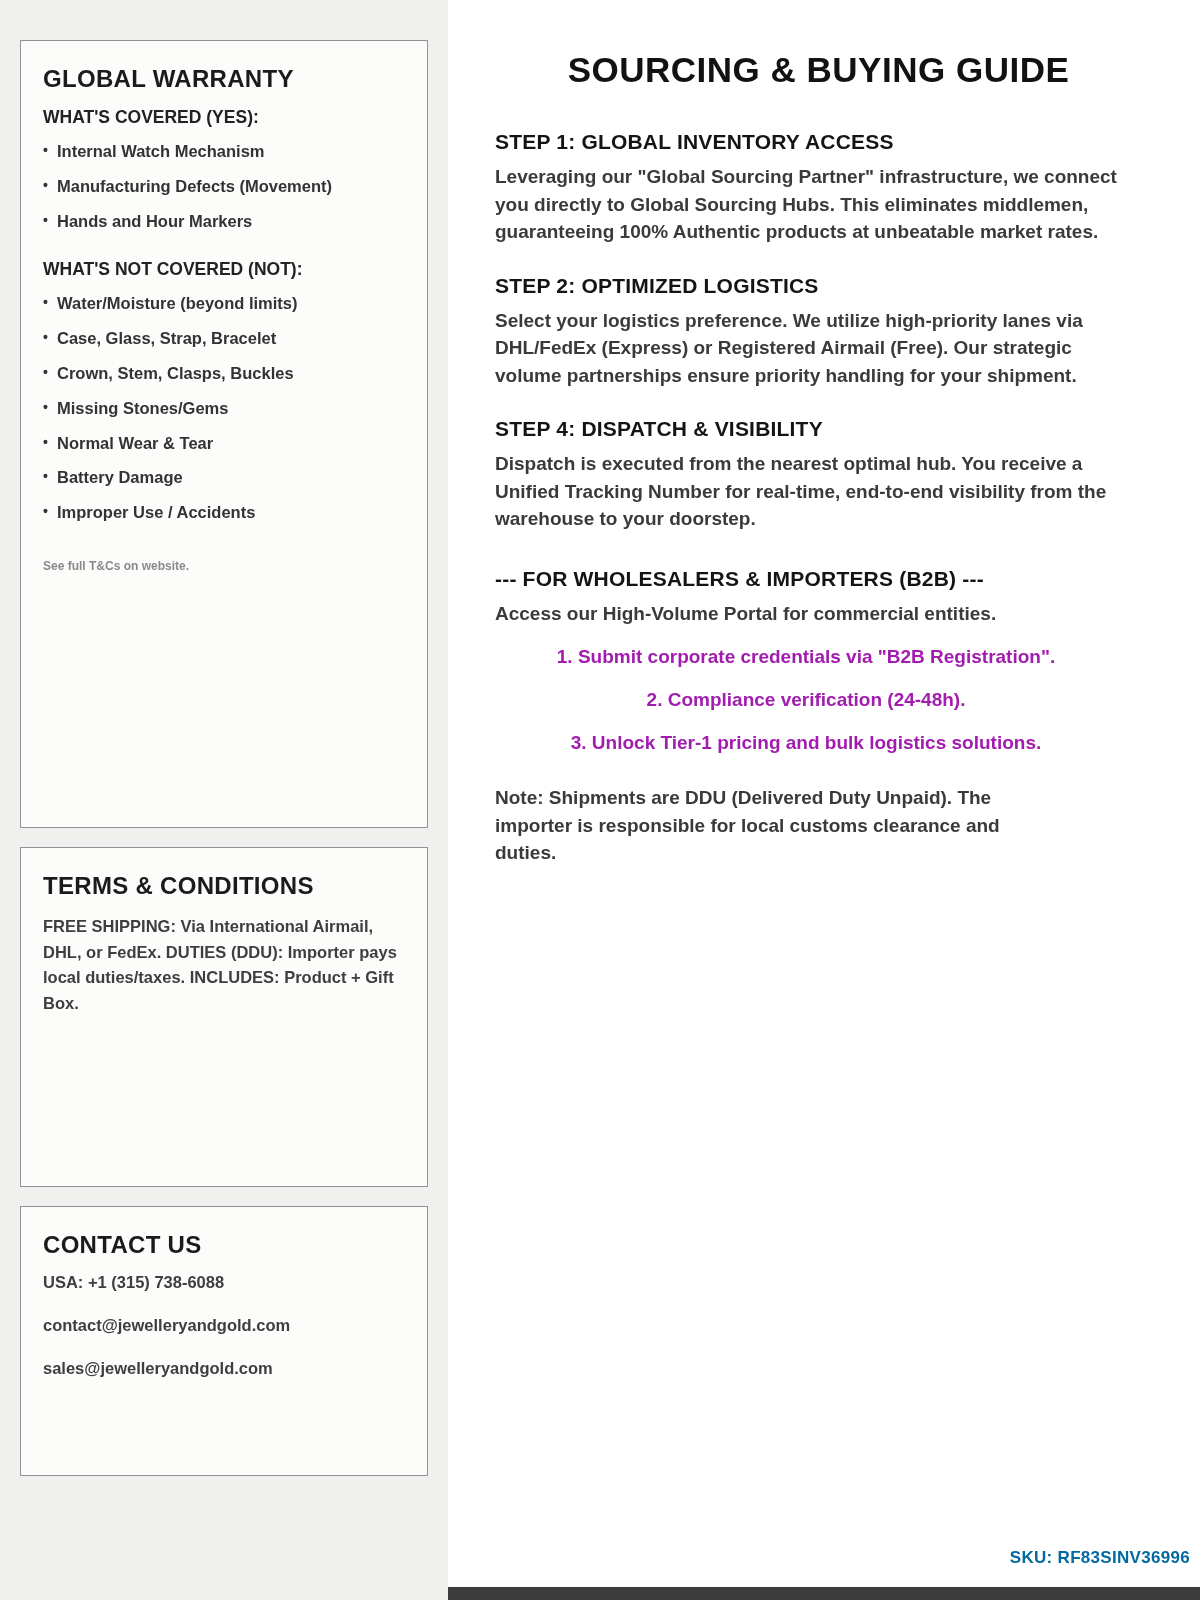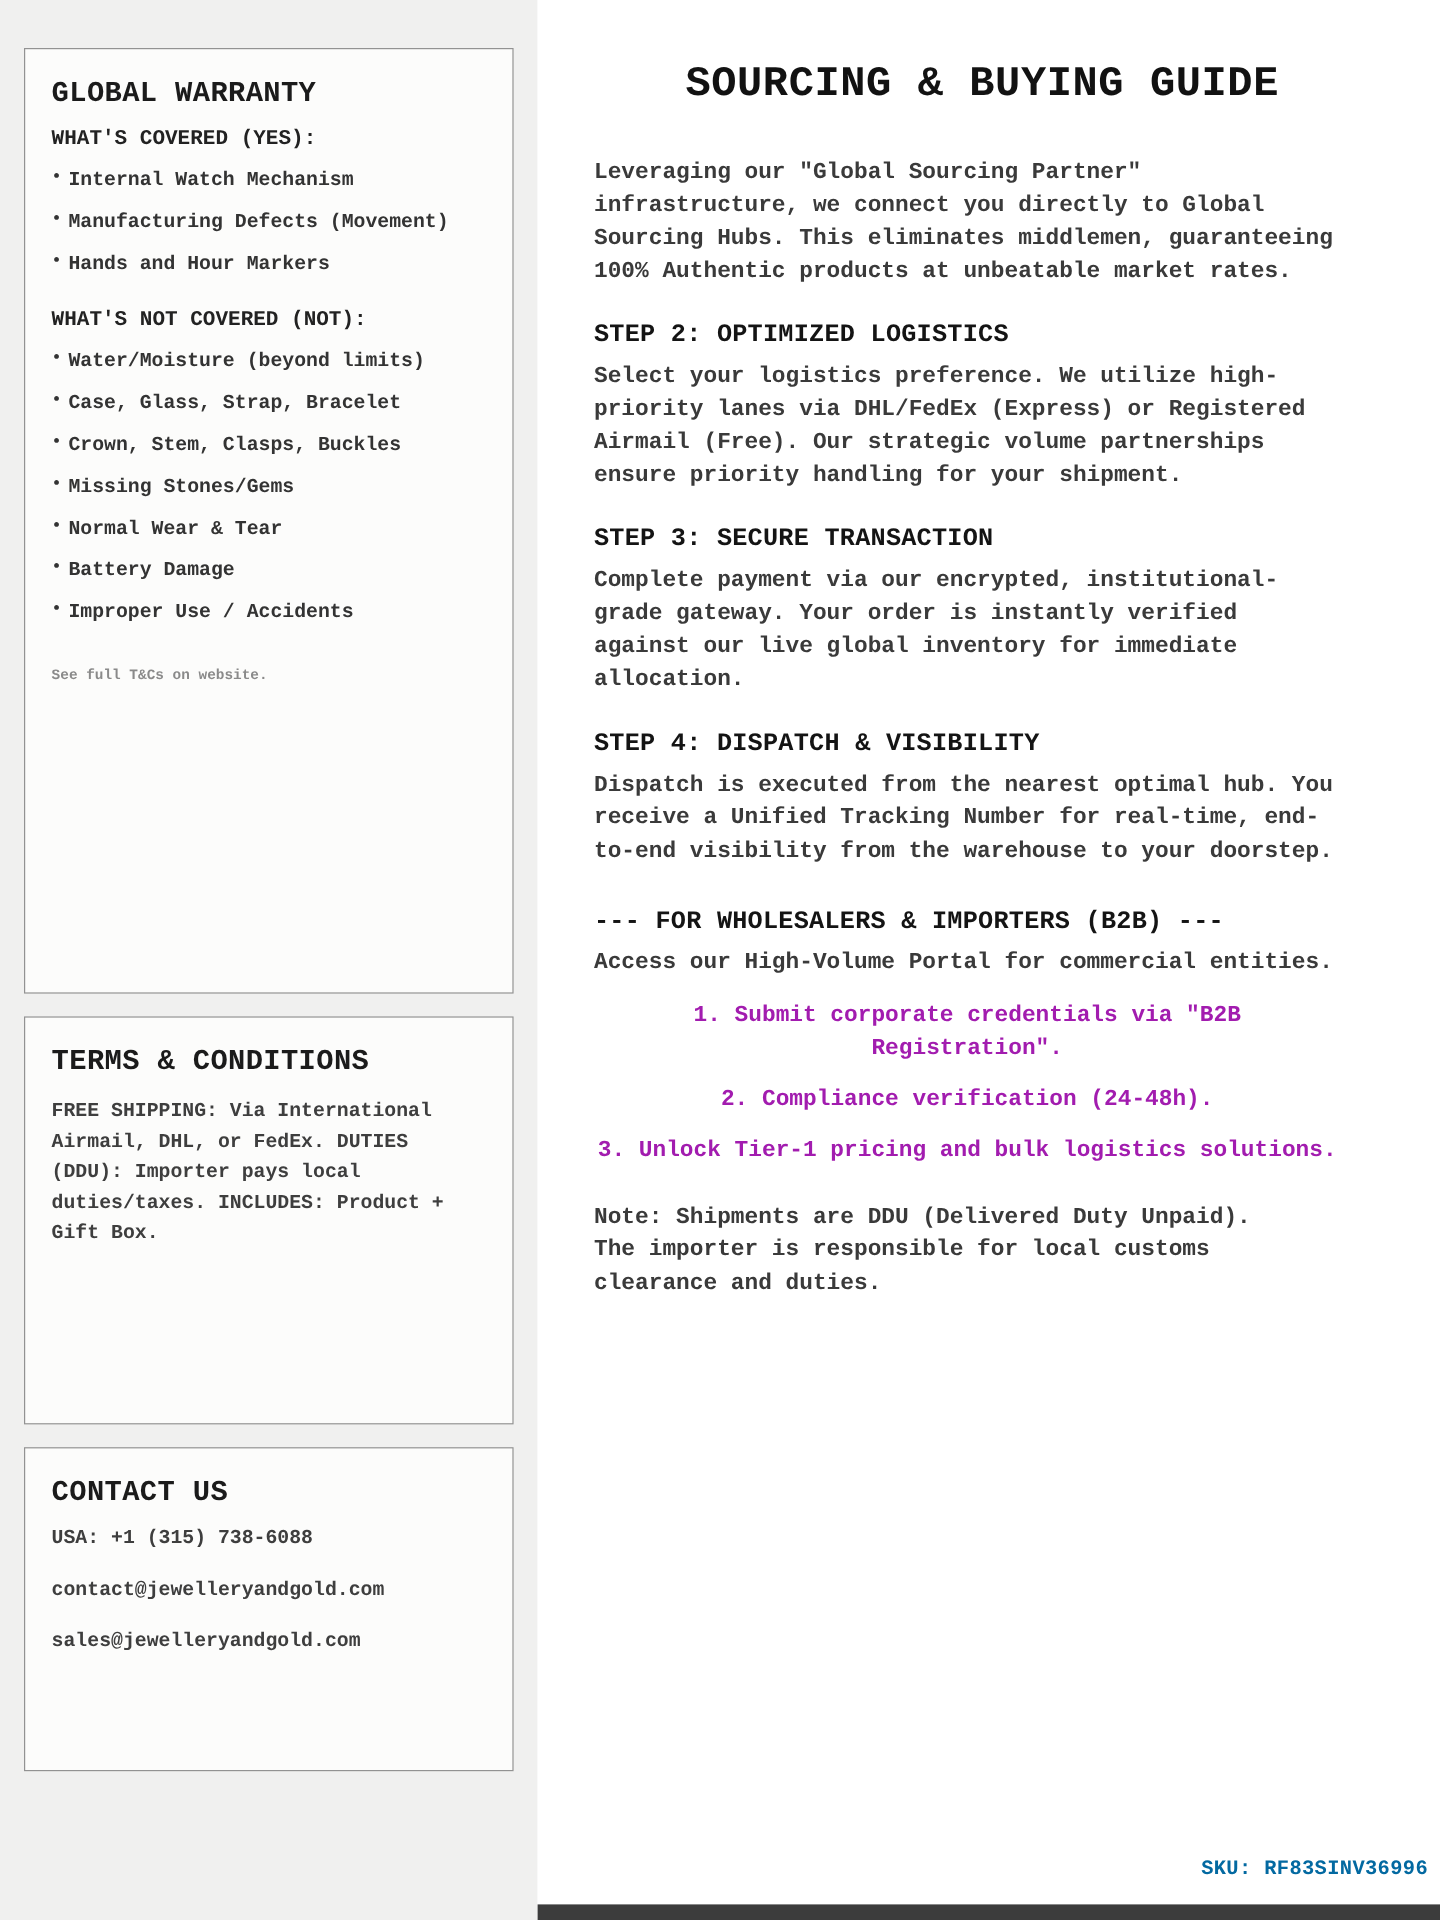--- a/index.html
+++ b/index.html
@@ -1,15 +1,15 @@
 <!DOCTYPE html>
 <html><head>
 <meta charset="utf-8">
 <style>
-  * { box-sizing: border-box; font-family: Liberation Mono, monospace; }
+  * { box-sizing: border-box; }
   html, body { margin: 0; padding: 0; }
   body {
     width: 1200px; height: 1600px;
     font-family: "Liberation Sans", sans-serif;
     background: #ffffff;
     color: #333;
     overflow: hidden;
   }
   .page { display: flex; width: 1200px; height: 1600px; position: relative; }
 
@@ -166,32 +166,29 @@
       <p class="contact-line">sales@jewelleryandgold.com</p>
     </section>
 
   </aside>
 
   <main class="main">
 
     <h1 class="main-title">SOURCING &amp; BUYING GUIDE</h1>
 
     <section class="step">
+      <h2 class="step-heading">STEP 1: GLOBAL INVENTORY ACCESS</h2>
       <p class="step-body">Leveraging our "Global Sourcing Partner" infrastructure, we connect you directly to Global Sourcing Hubs. This eliminates middlemen, guaranteeing 100% Authentic products at unbeatable market rates.</p>
     </section>
 
     <section class="step">
       <h2 class="step-heading">STEP 2: OPTIMIZED LOGISTICS</h2>
       <p class="step-body">Select your logistics preference. We utilize high-priority lanes via DHL/FedEx (Express) or Registered Airmail (Free). Our strategic volume partnerships ensure priority handling for your shipment.</p>
     </section>
 
-    <section class="step">
-      <h2 class="step-heading">STEP 3: SECURE TRANSACTION</h2>
-      <p class="step-body">Complete payment via our encrypted, institutional-grade gateway. Your order is instantly verified against our live global inventory for immediate allocation.</p>
-    </section>
 
     <section class="step">
       <h2 class="step-heading">STEP 4: DISPATCH &amp; VISIBILITY</h2>
       <p class="step-body">Dispatch is executed from the nearest optimal hub. You receive a Unified Tracking Number for real-time, end-to-end visibility from the warehouse to your doorstep.</p>
     </section>
 
     <section class="b2b">
       <h2 class="step-heading">--- FOR WHOLESALERS &amp; IMPORTERS (B2B) ---</h2>
       <p class="step-body b2b-intro">Access our High-Volume Portal for commercial entities.</p>
       <p class="b2b-item">1. Submit corporate credentials via "B2B Registration".</p>

